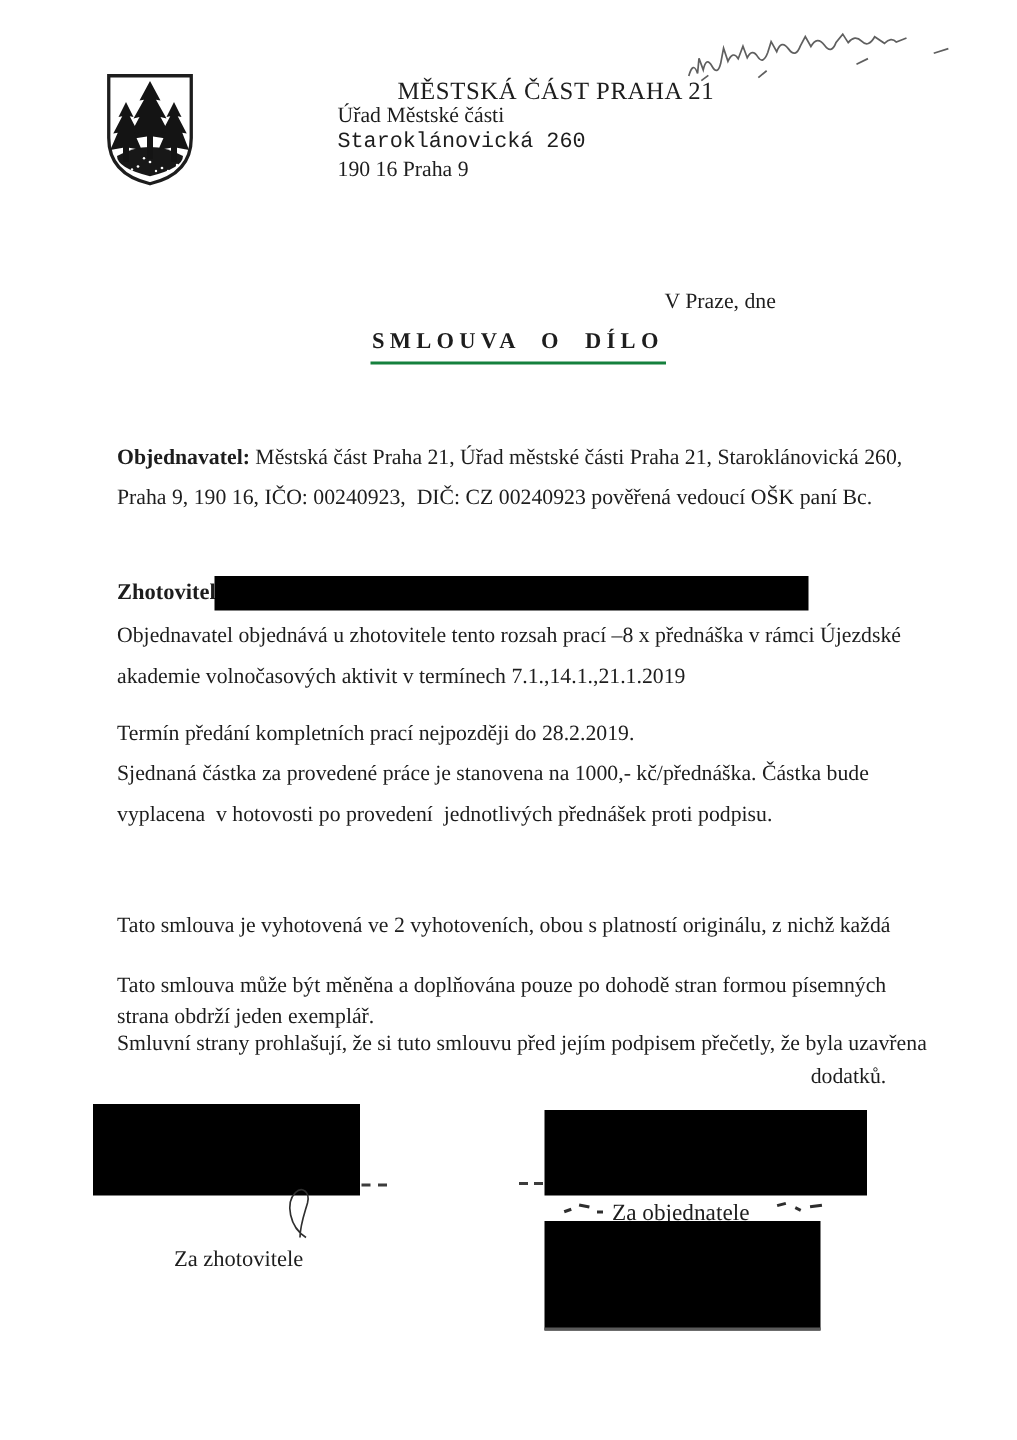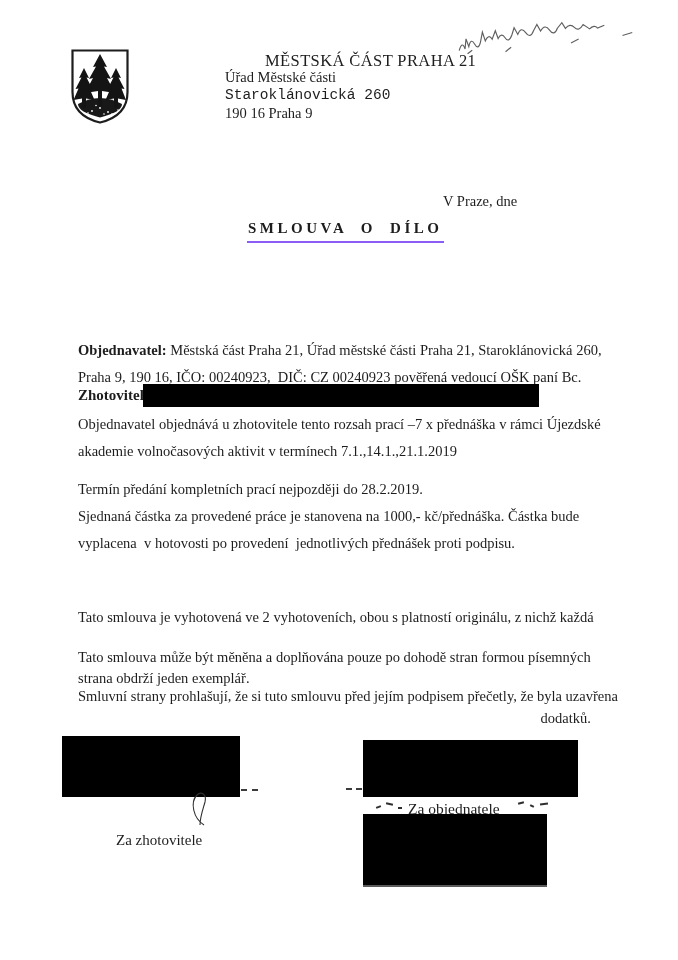--- a/index.html
+++ b/index.html
@@ -11,21 +11,21 @@
   .abs{position:absolute;}
   .line{white-space:pre;}
   
   .lh-org{left:225px;top:51px;font-size:16.5px;letter-spacing:.4px;margin-left:40px;}
   .lh-sub{left:225px;font-size:14.5px;}
   
   .place-date{left:443px;top:193px;font-size:14.5px;}
   .doc-title{
     left:247px;top:220px;font-size:15px;font-weight:bold;
     letter-spacing:3.5px;word-spacing:7px;
-    border-bottom:2px solid #8b5cf6;padding:0 2px 4px 1px;
+    border-bottom:2px solid #15803d;padding:0 2px 4px 1px;
   }
   
   .para{left:78px;font-size:14.5px;}
   .lh27 .line{line-height:27px;}
   .lh20 .line{line-height:20px;margin-top:41px;}
   .b{font-weight:bold;}
   
   .redact{background:#000;}
   
   .sig-label{font-size:15px;}
@@ -71,30 +71,30 @@
 
 <div class="abs lh-org">MĚSTSKÁ ČÁST PRAHA 21</div>
 <div class="abs lh-sub" style="top:69px;">Úřad Městské části</div>
 <div class="abs lh-sub" style="top:87px;font-family:Liberation Mono, monospace;">Staroklánovická 260</div>
 <div class="abs lh-sub" style="top:105px;">190 16 Praha 9</div>
 
 <div class="abs place-date">V Praze, dne</div>
 
 <div class="abs doc-title">SMLOUVA O DÍLO</div>
 
-<div class="abs para lh27" style="top:292px;margin-top:45px;">
+<div class="abs para lh27" style="top:292px;">
   <div class="line"><span class="b">Objednavatel:</span><span> Městská část Praha 21, Úřad městské části Praha 21, Staroklánovická 260,</span></div>
   <div class="line">Praha 9, 190 16, IČO: 00240923,  DIČ: CZ 00240923 pověřená vedoucí OŠK paní Bc.</div>
 </div>
 
 <div class="abs para b" style="top:387px;font-size:15px;">Zhotovitel:</div>
 <div class="abs redact" style="left:143px;top:384px;width:396px;height:23px;"></div>
 
 <div class="abs para lh27" style="top:411px;">
-  <div class="line">Objednavatel objednává u zhotovitele tento rozsah prací –7 x přednáška v rámci Újezdské</div>
+  <div class="line">Objednavatel objednává u zhotovitele tento rozsah prací –8 x přednáška v rámci Újezdské</div>
   <div class="line">akademie volnočasových aktivit v termínech 7.1.,14.1.,21.1.2019</div>
 </div>
 
 <div class="abs para lh27" style="top:476px;">
   <div class="line">Termín předání kompletních prací nejpozději do 28.2.2019.</div>
   <div class="line">Sjednaná částka za provedené práce je stanovena na 1000,- kč/přednáška. Částka bude</div>
   <div class="line">vyplacena  v hotovosti po provedení  jednotlivých přednášek proti podpisu.</div>
 </div>
 
 <div class="abs para lh20" style="top:566px;">

